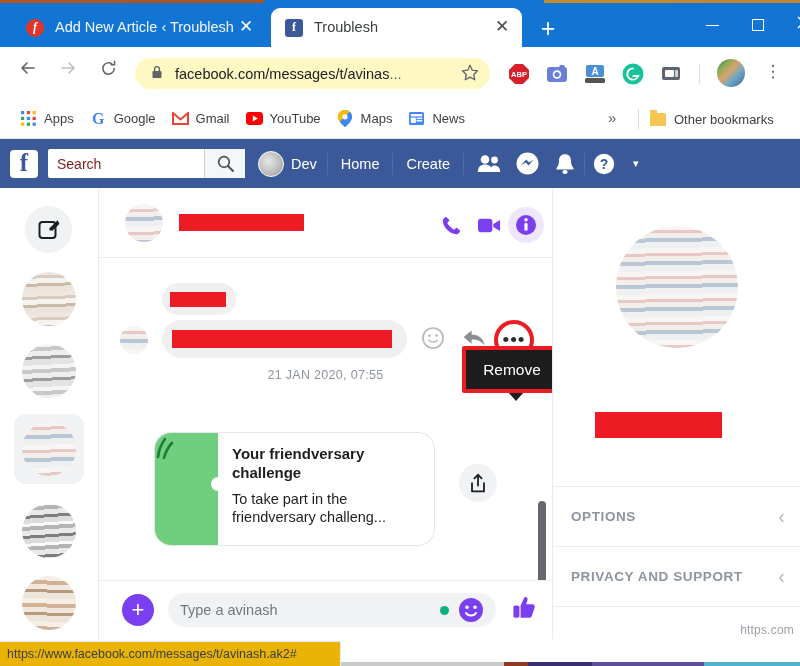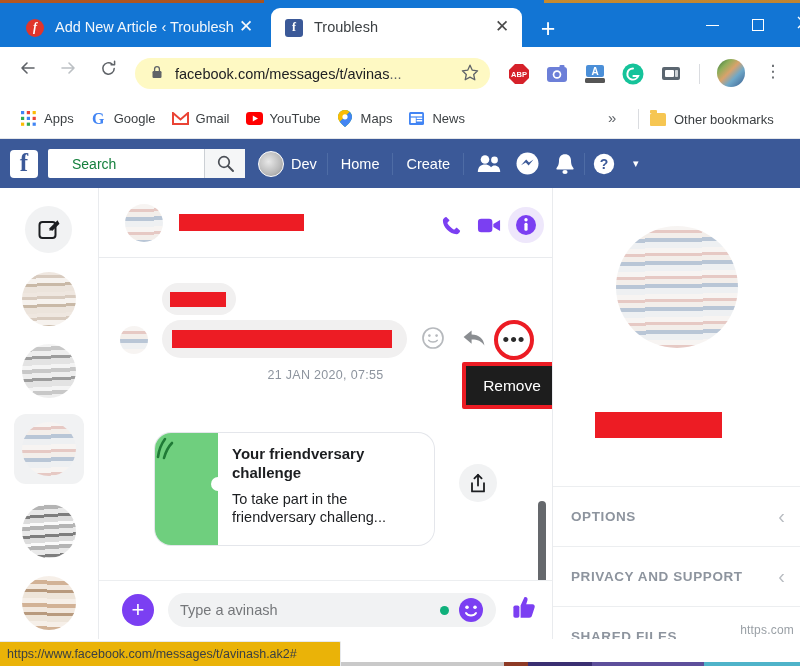--- a/index.html
+++ b/index.html
@@ -139,21 +139,21 @@
   }
   .fb-logo {
     width: 28px; height: 28px; margin-left: 10px; background: #fff; color: #3b5998;
     border-radius: 4px; font-family: "Liberation Serif", serif; font-weight: bold;
     font-size: 25px; text-align: center; line-height: 26px; cursor: pointer;
   }
   .fb-search {
     margin-left: 10px; width: 197px; height: 29px; background: #fff; border-radius: 2px;
     display: flex; align-items: center; cursor: text;
   }
-  .fb-search-text { flex: 1 1 auto; padding-left: 24px; font-size: 14px; color: #15803d; }
+  .fb-search-text { flex: 1 1 auto; padding-left: 9px; font-size: 14px; color: #7f1d1d; }
   .fb-search-btn {
     width: 41px; height: 29px; background: #f5f6f7; border-left: 1px solid #ccd0d5;
     display: flex; align-items: center; justify-content: center; cursor: pointer;
   }
   .fb-user {
     display: flex; align-items: center; margin-left: 13px; cursor: pointer;
   }
   .fb-user-av {
     width: 26px; height: 26px; border-radius: 50%; margin-right: 7px;
     background: radial-gradient(circle at 40% 40%, #e8e8e8, #b9b9b9 60%, #8d8d8d);
@@ -252,21 +252,21 @@
   .hov-more {
     position: absolute; top: 62px; left: 395px; width: 40px; height: 40px;
     border-radius: 50%; border: 4px solid #ec1c24; background: #fff;
     display: flex; align-items: center; justify-content: center; cursor: pointer;
   }
   .dots { font-size: 19px; color: #2b2b2b; letter-spacing: 1px; line-height: 12px; }
   .tooltip {
     position: absolute; top: 88px; left: 363px; width: 100px; height: 47px;
     background: #1d1d1d; border: 4px solid #ec1c24; border-radius: 2px;
     display: flex; align-items: center; justify-content: center;
-    color: #fff; font-size: 15.5px; z-index: 30; margin-top: 16px;
+    color: #fff; font-size: 15.5px; z-index: 30;
   }
   .tooltip-arrow {
     position: absolute; top: 134px; left: 409px; width: 0; height: 0;
     border-left: 8px solid transparent; border-right: 8px solid transparent;
     border-top: 9px solid #1d1d1d; z-index: 29;
   }
   .timestamp {
     position: absolute; top: 110px; left: 0; width: 453px; text-align: center;
     font-size: 12.5px; color: #8d949e; letter-spacing: .3px;
   }
@@ -716,21 +716,20 @@
 
       <div class="info-row row-a">
         <span class="info-row-label">OPTIONS</span>
         <span class="info-chev">‹</span>
       </div>
       <div class="info-row row-b">
         <span class="info-row-label">PRIVACY AND SUPPORT</span>
         <span class="info-chev">‹</span>
       </div>
       <div class="info-row row-c">
-        <span class="info-row-label">SHARED FILES</span>
         <span class="info-chev">⌄</span>
       </div>
 
       <div class="watermark">https.com</div>
     </div>
   </div>
 
   <div class="statusbar">https://www.facebook.com/messages/t/avinash.ak2#</div>
   <div class="win-bottom"></div>
 </div>

